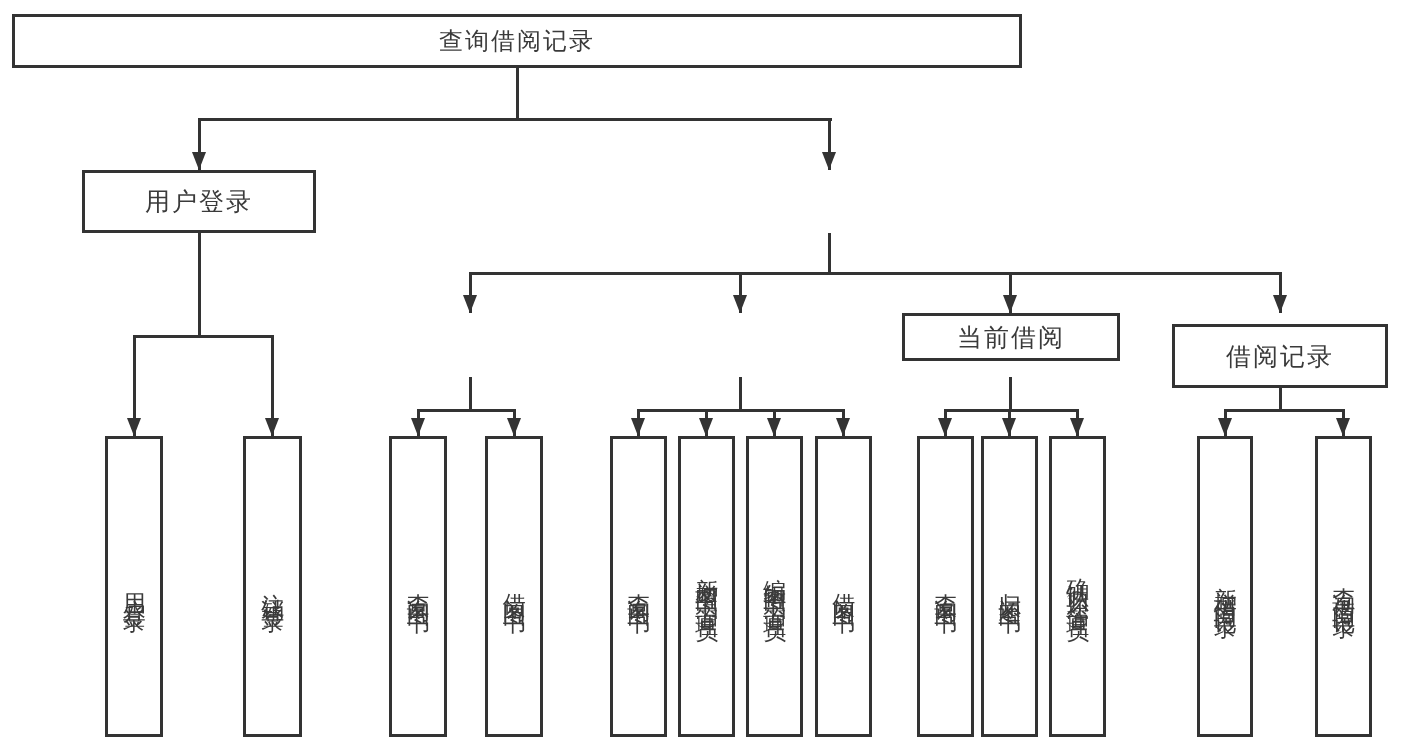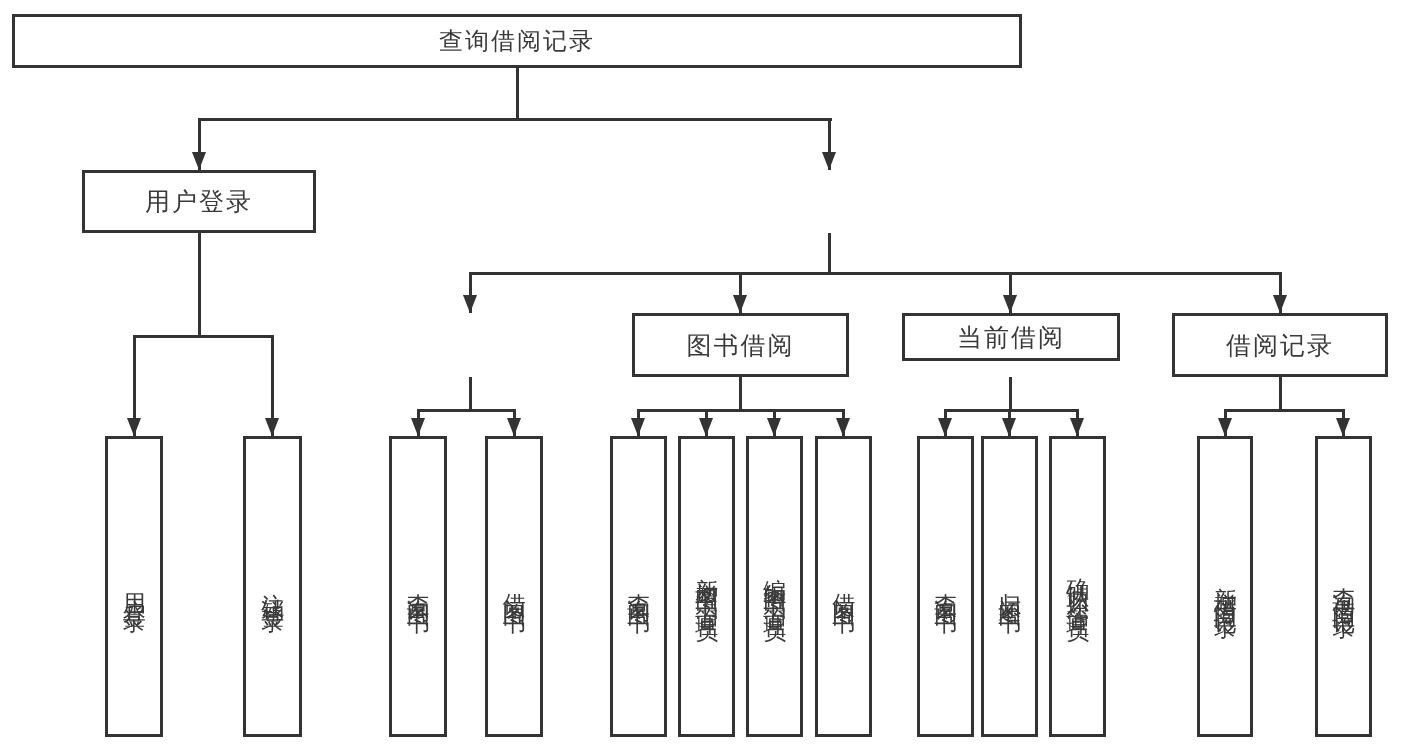--- a/index.html
+++ b/index.html
@@ -120,23 +120,22 @@
   <div class="hl" style="left:1224px; top:409px; width:121px;"></div>
   <div class="vl" style="left:1224px; top:409px; height:27px;"></div>
   <div class="arr" style="left:1218px; top:418px;"></div>
   <div class="vl" style="left:1342px; top:409px; height:27px;"></div>
   <div class="arr" style="left:1336px; top:418px;"></div>
 
   <div class="box title" style="left:12px; top:14px; width:1010px; height:54px;">查询借阅记录</div>
 
   <div class="box h" style="left:82px; top:170px; width:234px; height:63px;">用户登录</div>
 
-  <div class="box h" style="left:632px; top:313px; width:217px; height:64px;">图书借阅</div>
   <div class="box h" style="left:902px; top:313px; width:218px; height:48px;">当前借阅</div>
-  <div class="box h" style="left:1172px; top:313px; width:216px; height:64px;">借阅记录</div>
+  <div class="box h" style="left:1172px; top:324px; width:216px; height:64px;">借阅记录</div>
 
   <div class="box v" style="left:105px; top:436px; width:58px; height:301px;">用户登录</div>
   <div class="box v" style="left:243px; top:436px; width:59px; height:301px;">注销登录</div>
 
   <div class="box v" style="left:389px; top:436px; width:58px; height:301px;">查询图书</div>
   <div class="box v" style="left:485px; top:436px; width:58px; height:301px;">借阅图书</div>
 
   <div class="box v" style="left:610px; top:436px; width:57px; height:301px;">查询图书</div>
   <div class="box v" style="left:678px; top:436px; width:57px; height:301px;">新增图书（管理员）</div>
   <div class="box v" style="left:746px; top:436px; width:57px; height:301px;">编辑图书（管理员）</div>

